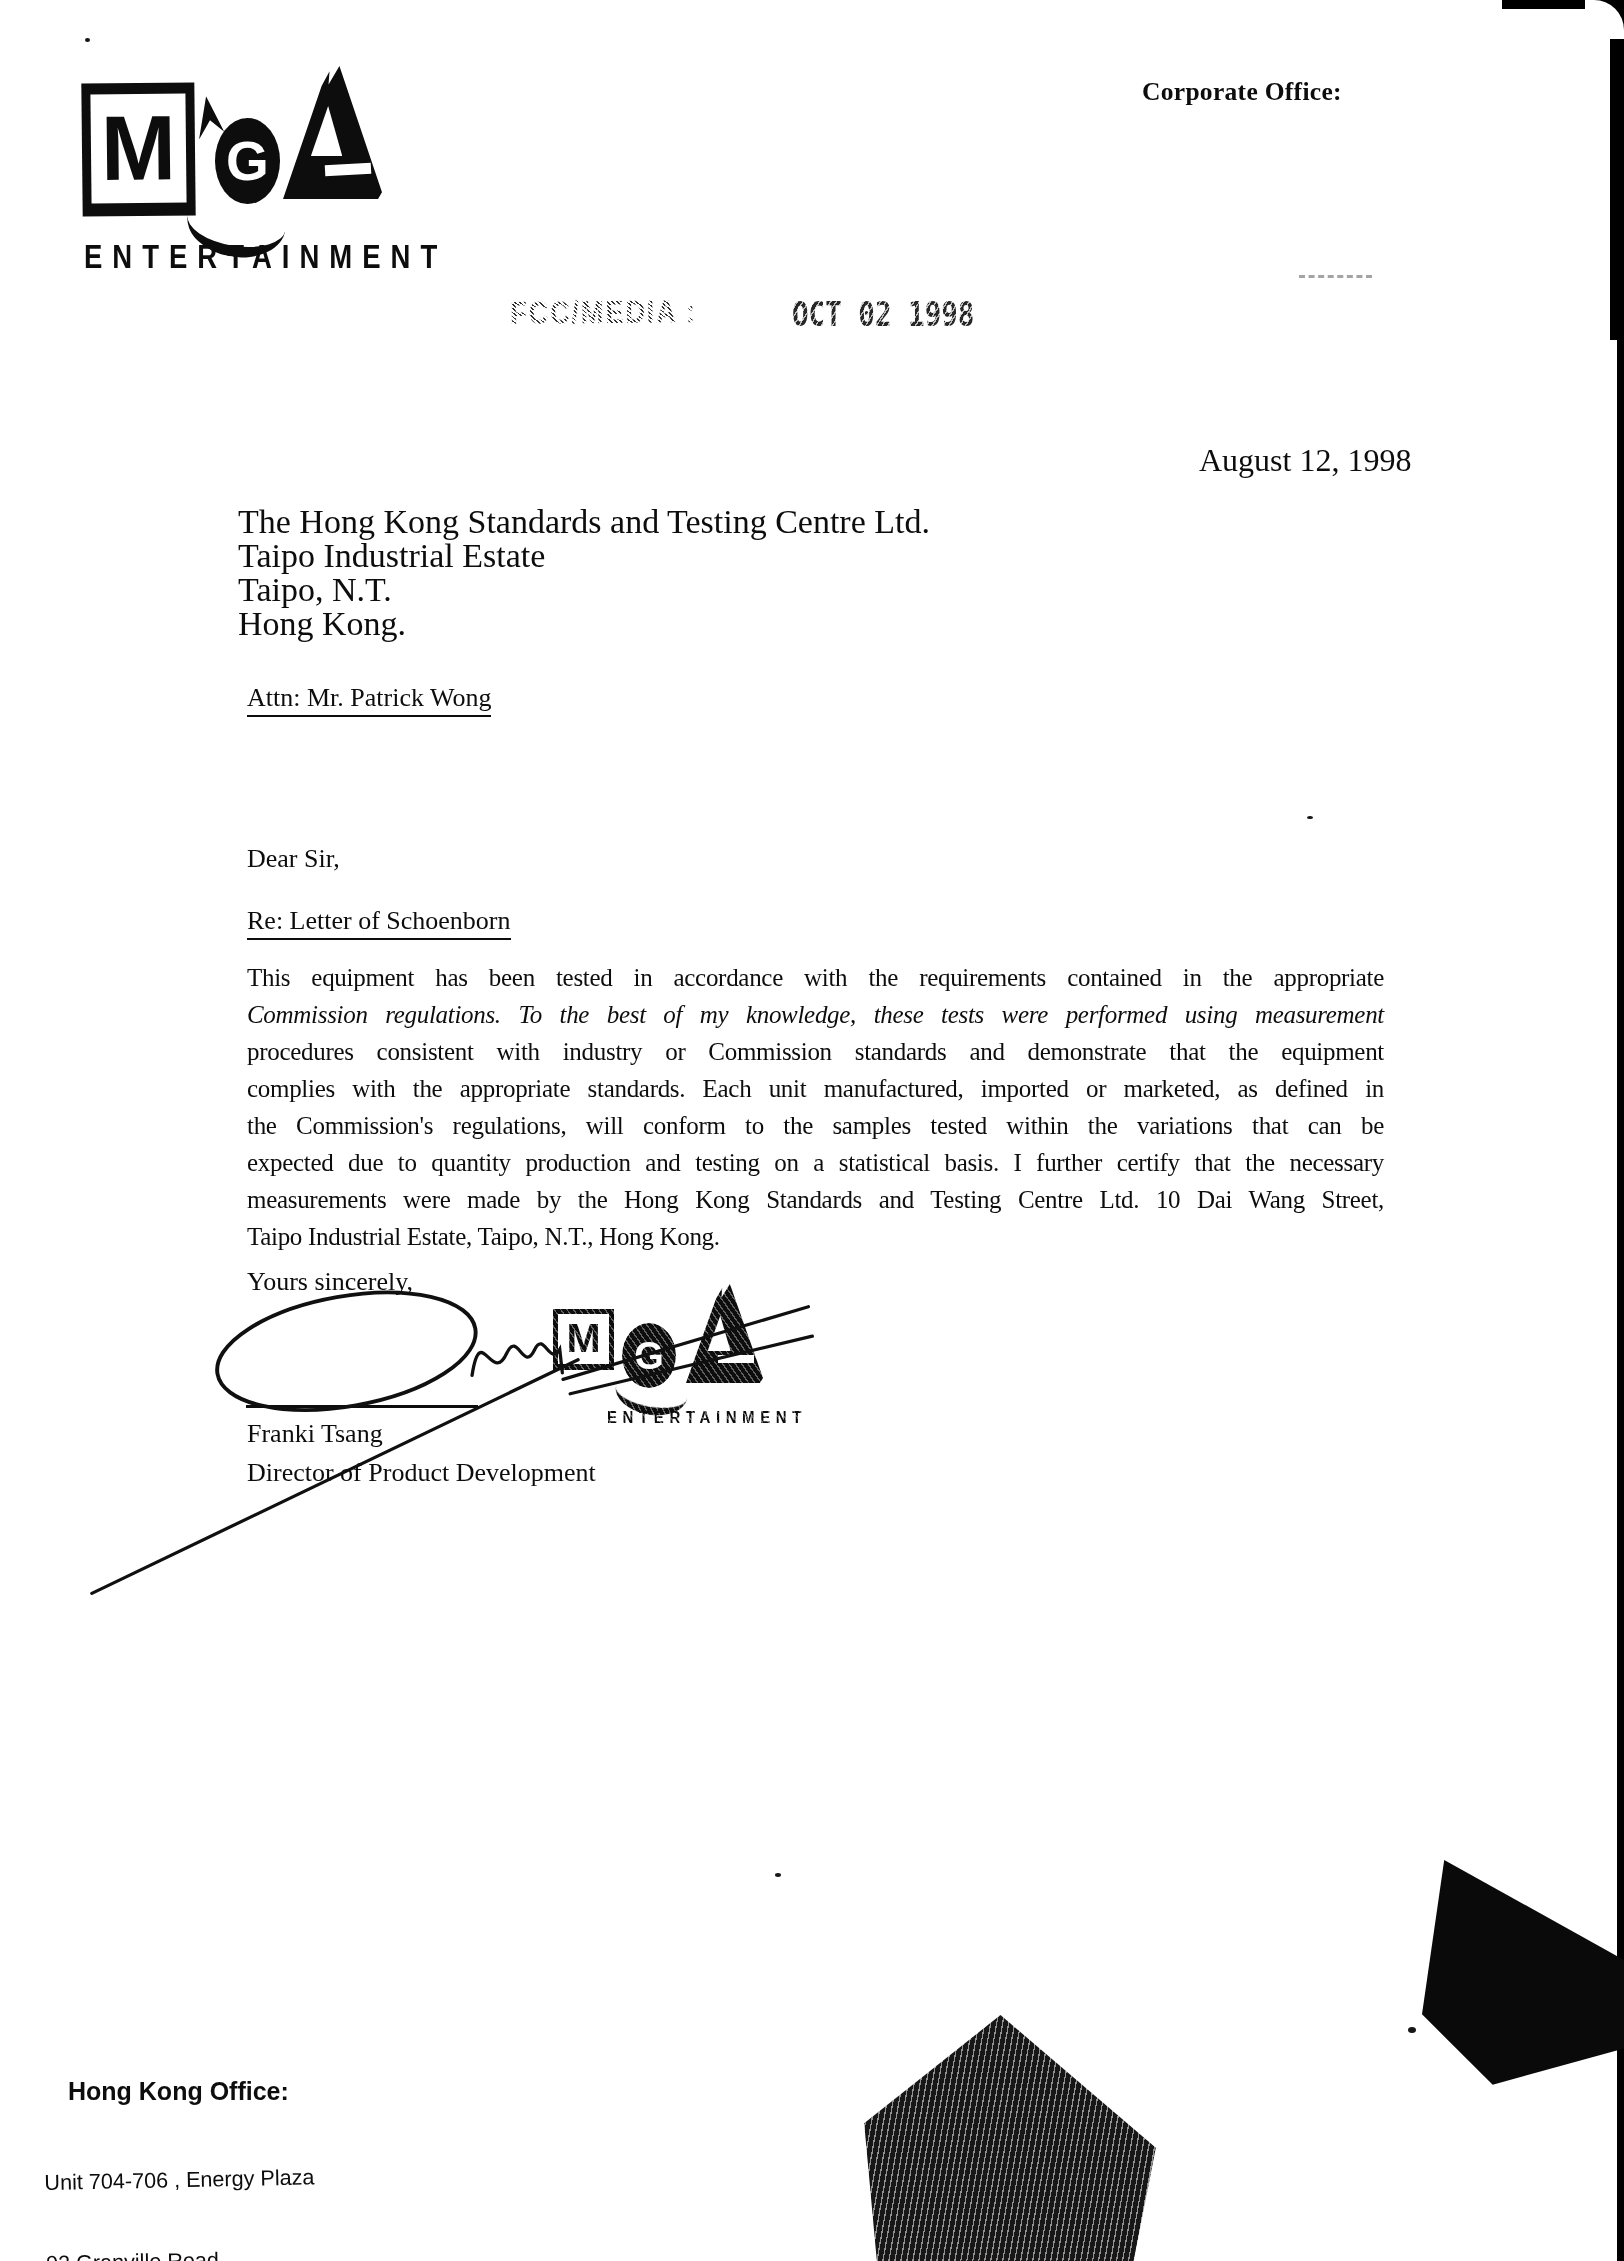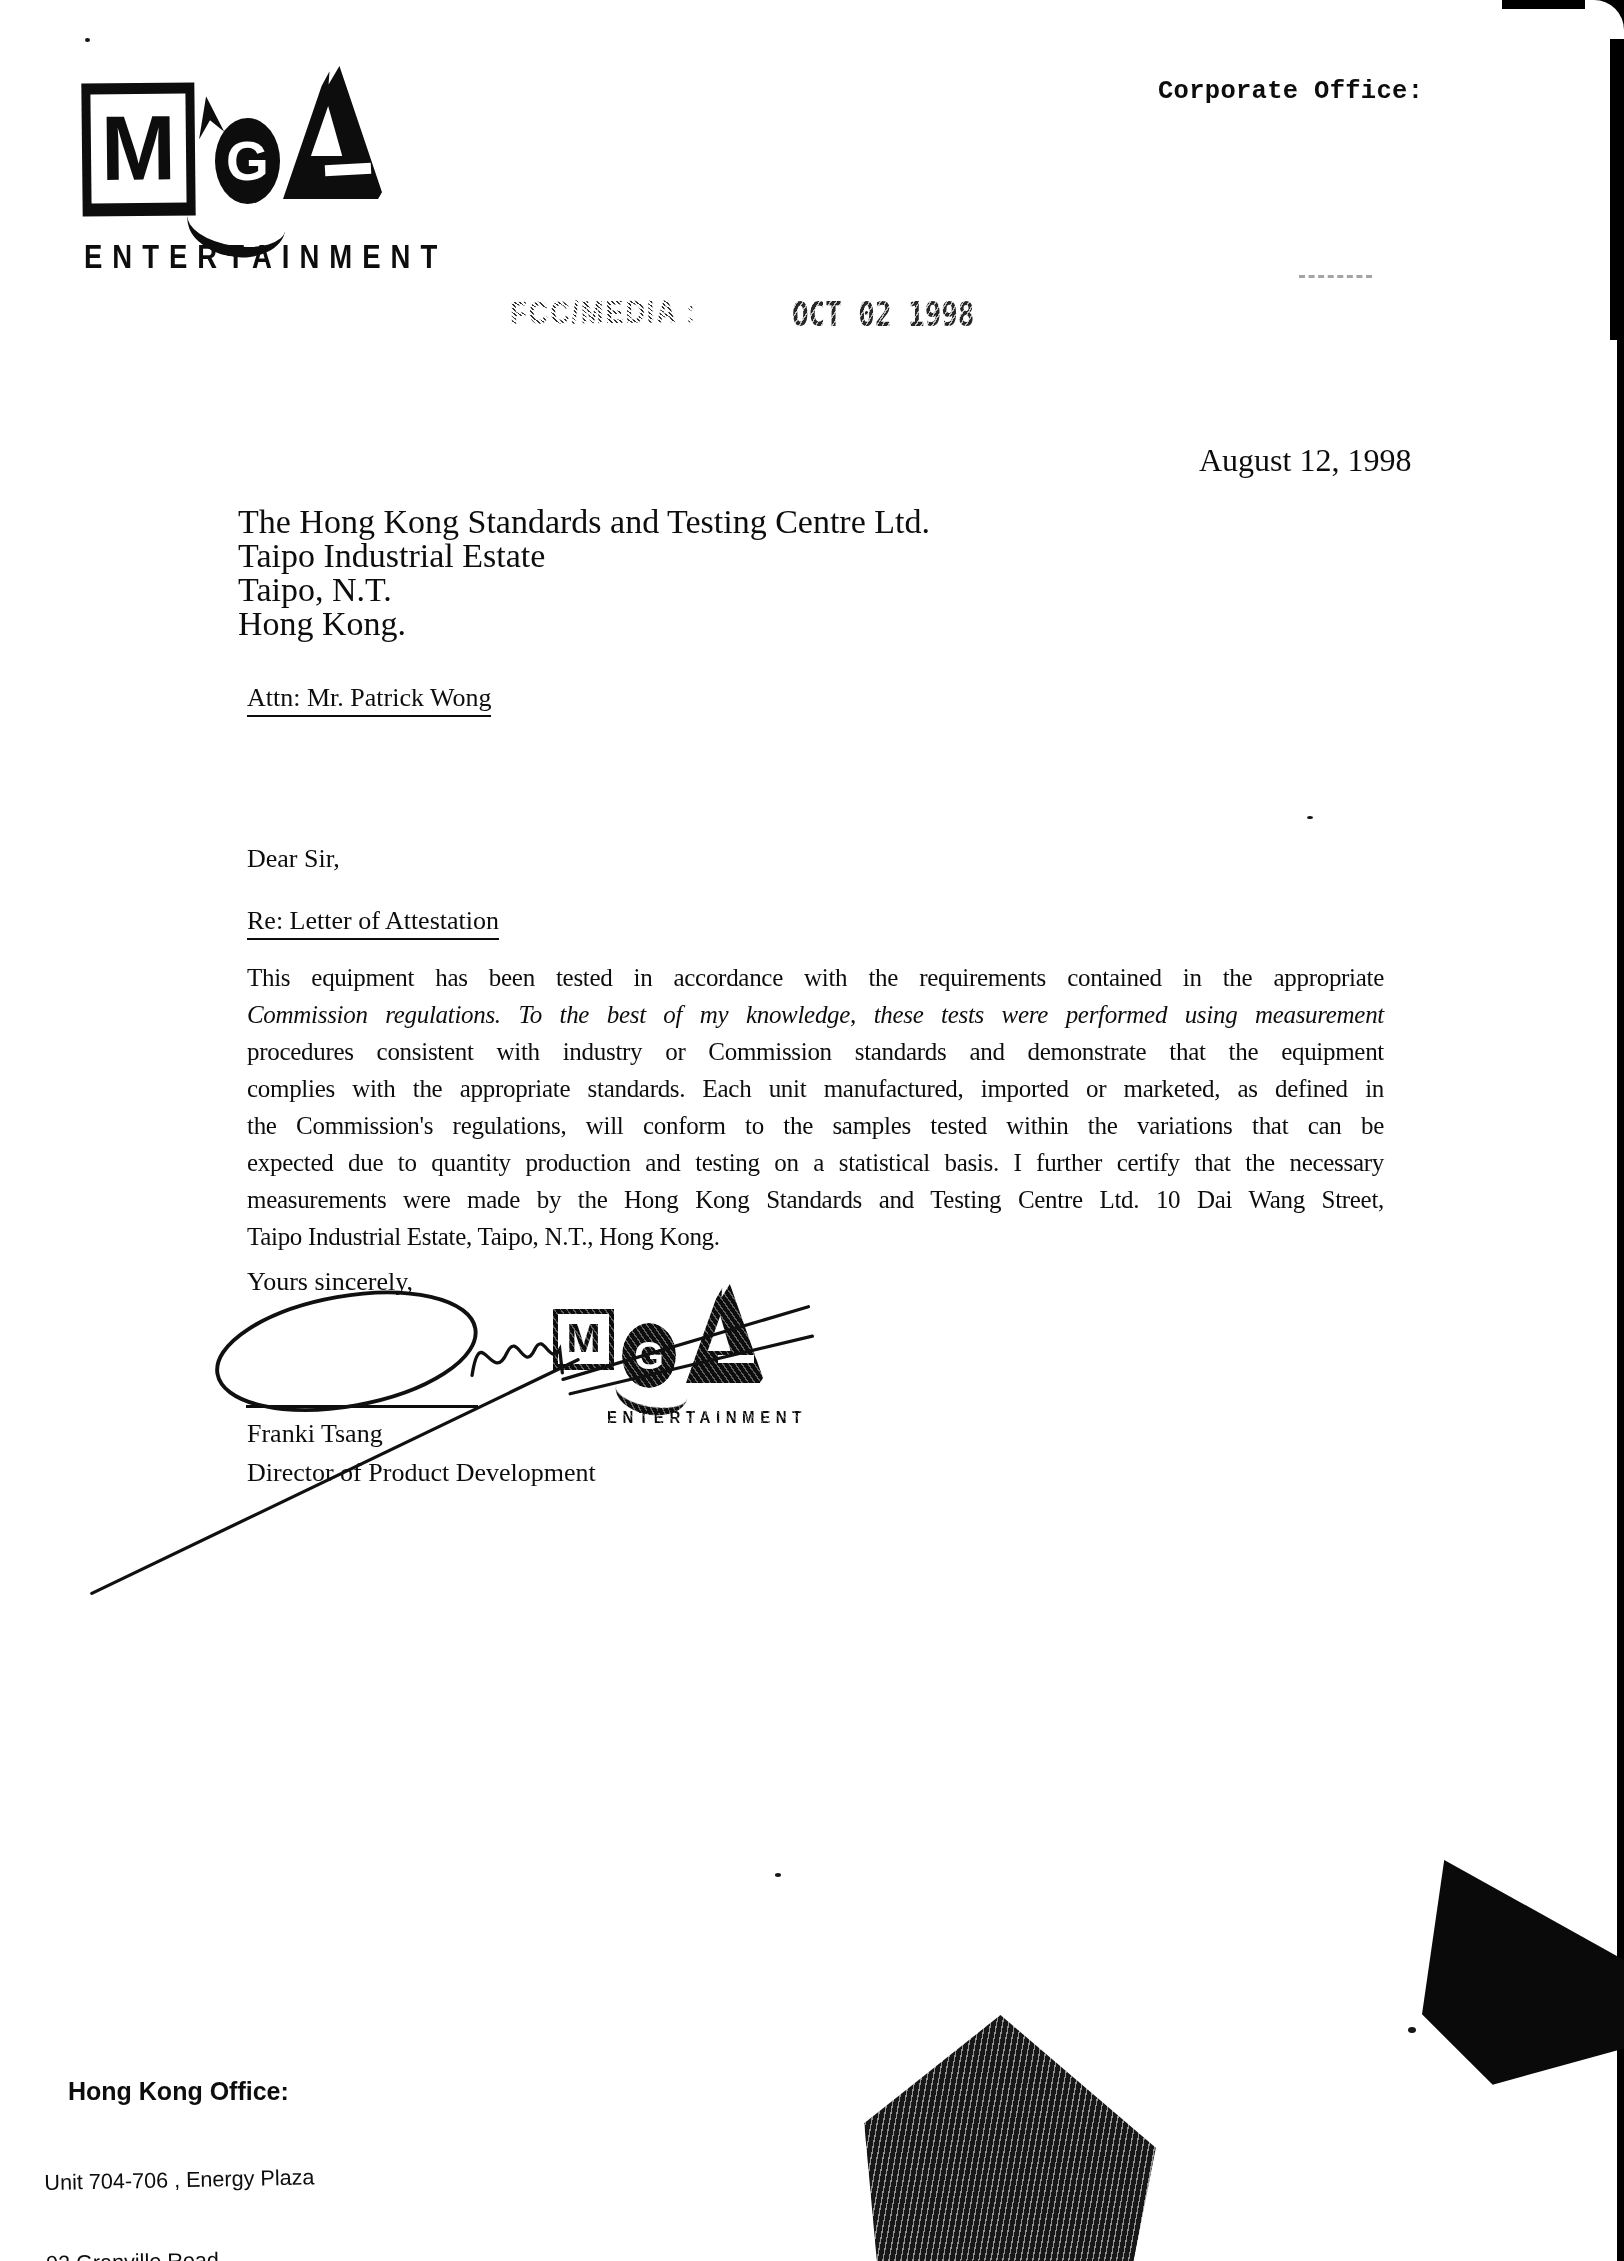--- a/index.html
+++ b/index.html
@@ -5,21 +5,21 @@
   html,body{margin:0;padding:0;background:#ffffff;}
   #page{
     position:relative;
     width:1625px;height:2261px;
     background:#ffffff;
     overflow:hidden;
     color:#0d0d0d;
     font-family:"Liberation Serif",serif;
   }
   .abs{position:absolute;}
-  .sans{font-family:Liberation Mono, monospace;margin-left:16px;}
+  .sans{font-family:Liberation Serif, serif;}
 
   
   .edge-top{left:1502px;top:0;width:122px;height:8.5px;background:#000;}
   .edge-right{left:1617px;top:0;width:7.2px;height:2261px;background:#000;}
   .edge-right-thick{left:1610px;top:0;width:15px;height:340px;background:#000;}
   .corner{left:1585px;top:0;width:39px;height:39px;background:#000;}
   .corner-in{position:absolute;left:0;top:0;right:0;bottom:0;background:#fff;border-top-right-radius:30px;}
   .speck{background:#161616;border-radius:50%;}
   .fax-dashes{left:1299px;top:275px;width:73px;height:0;border-top:3.3px dashed #5a5a5a;opacity:.55;}
 
@@ -161,21 +161,21 @@
     <div>Hong Kong.</div>
   </div>
 
   <div class="abs attn">
     <span class="ul">Attn: Mr. Patrick Wong</span>
   </div>
 
   <div class="abs salutation">Dear Sir,</div>
 
   <div class="abs subject">
-    <span class="ul">Re: Letter of Attestation</span>
+    <span class="ul">Re: Letter of Schoenborn</span>
   </div>
 
   <div class="abs body">
     <div class="bline">This equipment has been tested in accordance with the requirements contained in the appropriate</div>
     <div class="bline it">Commission regulations.  To the best of my knowledge, these tests were performed using measurement</div>
     <div class="bline">procedures consistent with industry or Commission standards and demonstrate that the equipment</div>
     <div class="bline">complies with the appropriate standards.  Each unit manufactured, imported or marketed, as defined in</div>
     <div class="bline">the Commission's regulations, will conform to the samples tested within the variations that can be</div>
     <div class="bline">expected due to quantity production and testing on a statistical basis.  I further certify that the necessary</div>
     <div class="bline">measurements were made by the Hong Kong Standards and Testing Centre Ltd. 10 Dai Wang Street,</div>

